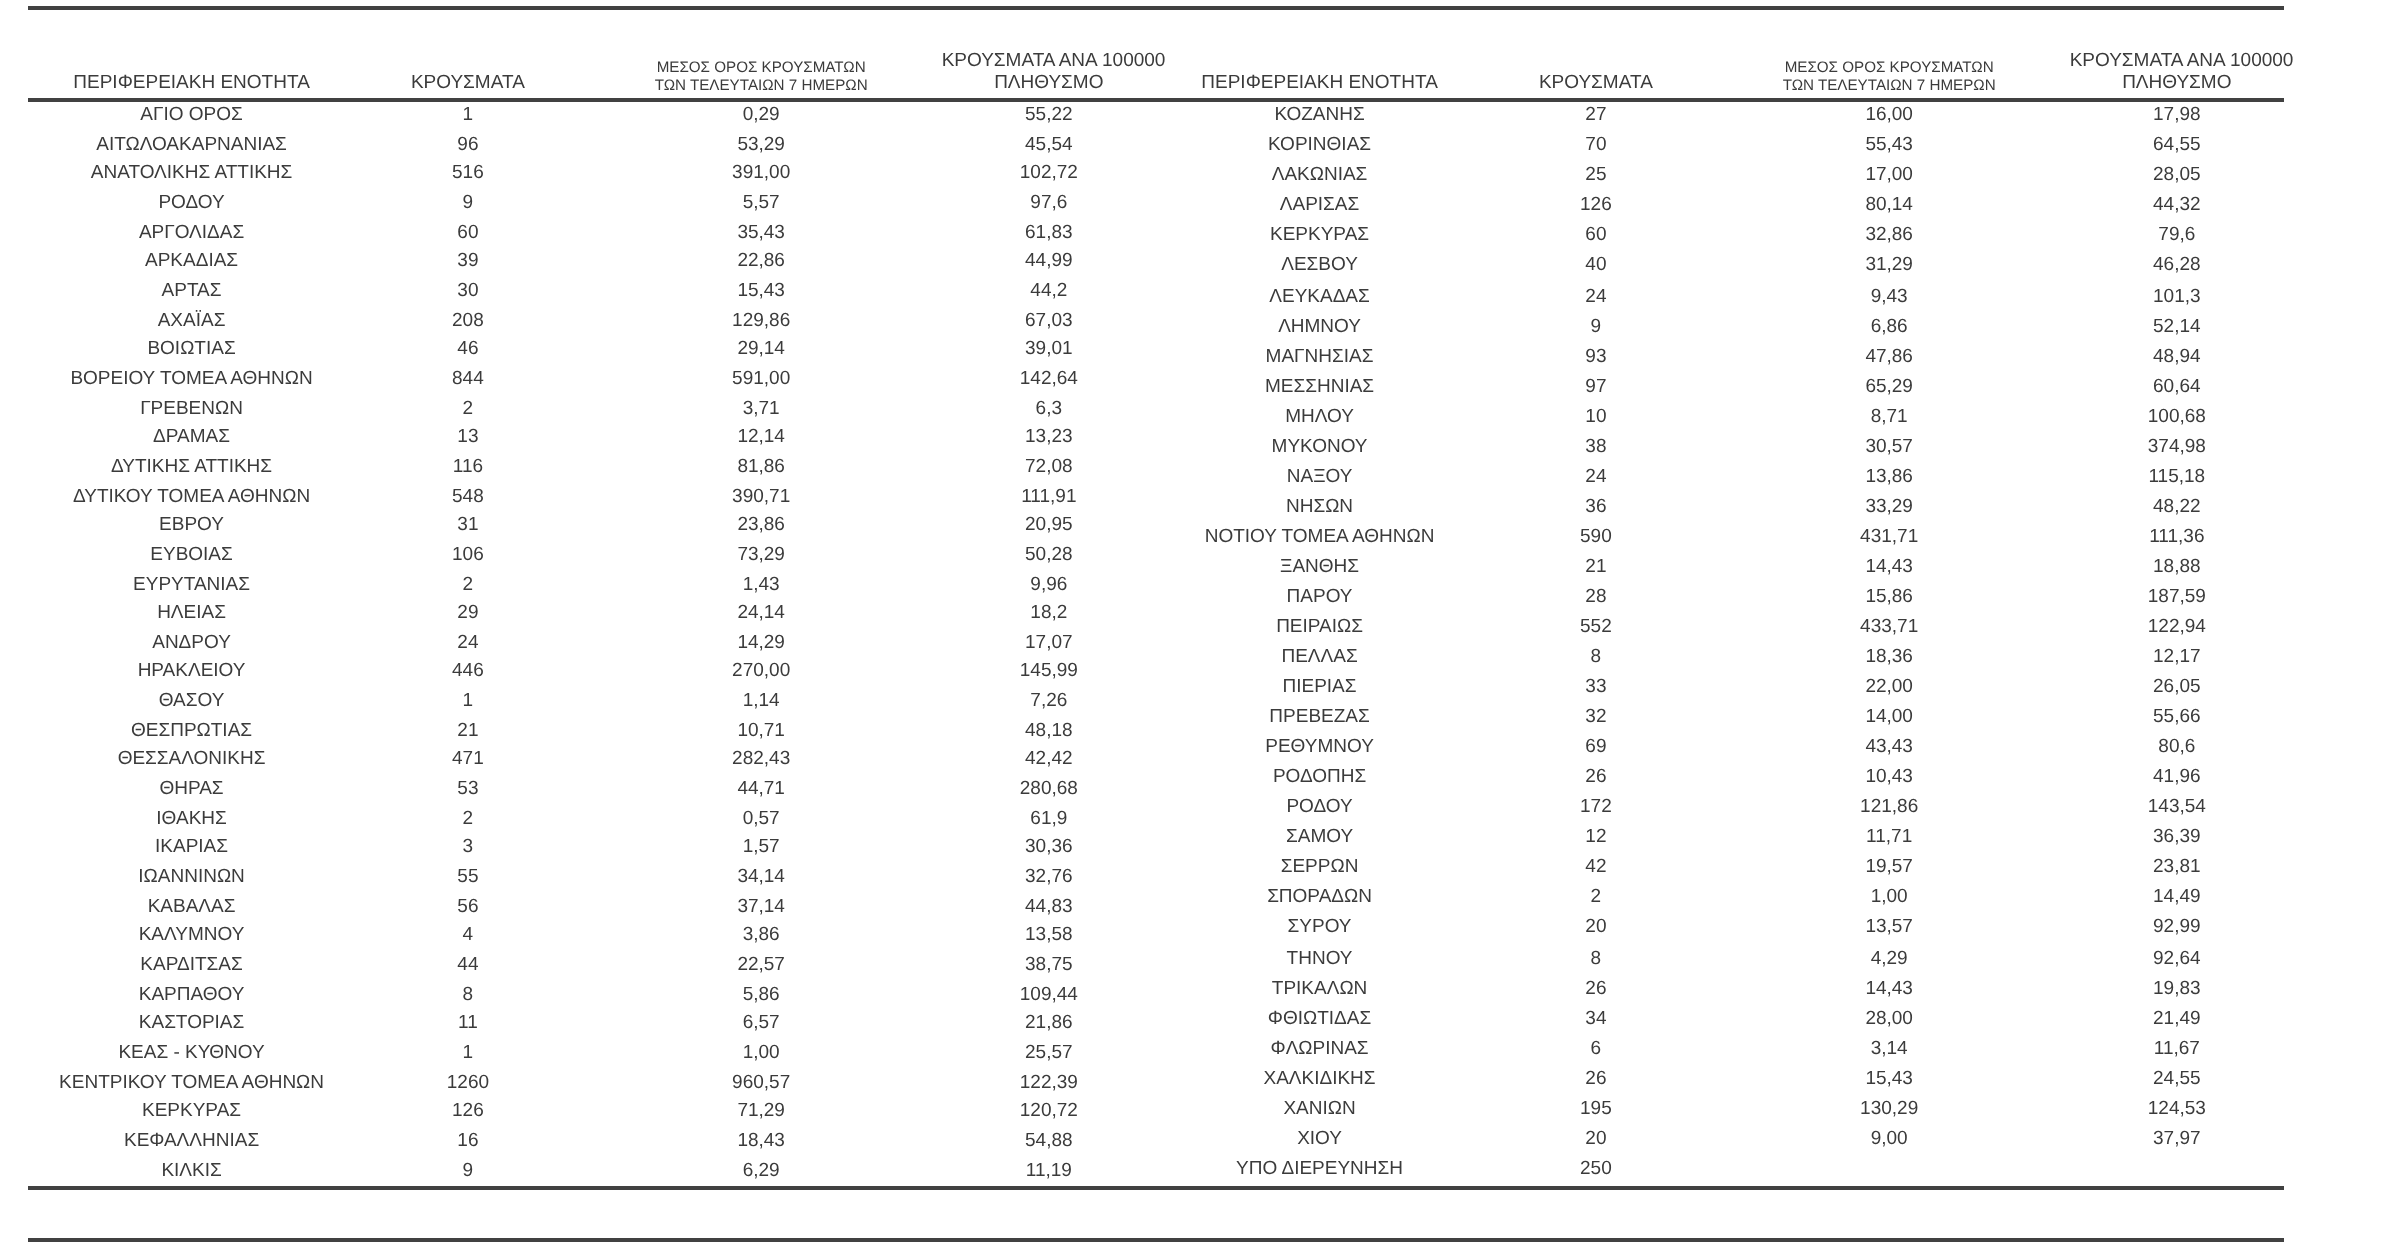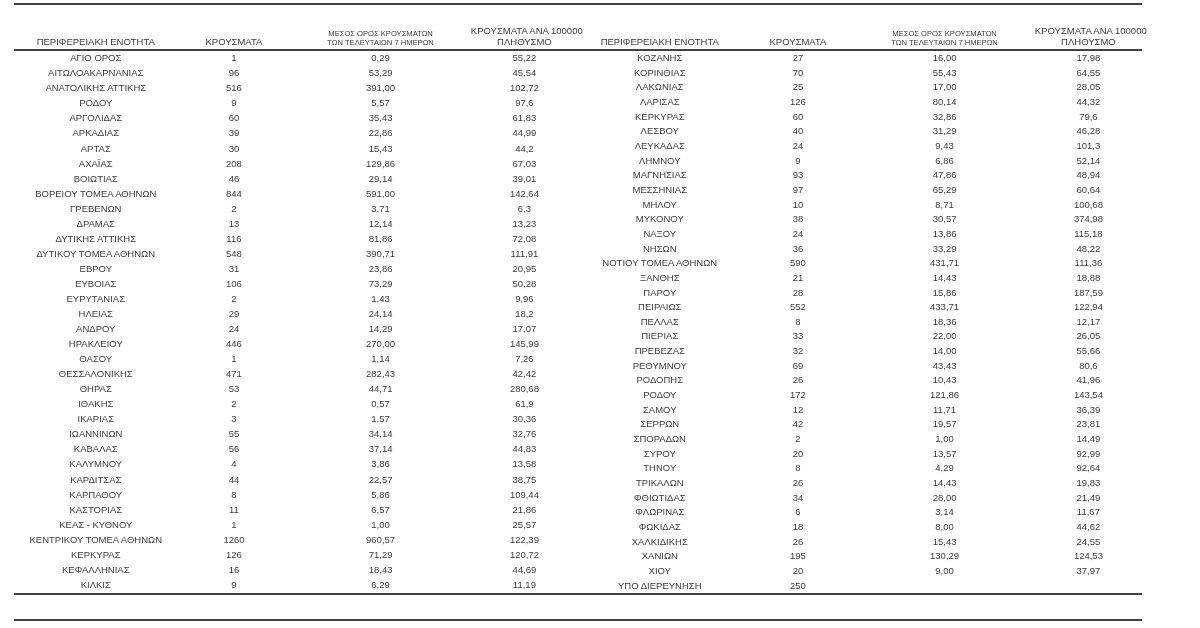--- a/index.html
+++ b/index.html
@@ -216,20 +216,26 @@
             <td>270,00</td>
             <td>145,99</td>
           </tr>
           <tr>
             <td>ΘΑΣΟΥ</td>
             <td>1</td>
             <td>1,14</td>
             <td>7,26</td>
           </tr>
           <tr>
+            <td>ΘΕΣΠΡΩΤΙΑΣ</td>
+            <td>21</td>
+            <td>10,71</td>
+            <td>48,18</td>
+          </tr>
+          <tr>
             <td>ΘΕΣΣΑΛΟΝΙΚΗΣ</td>
             <td>471</td>
             <td>282,43</td>
             <td>42,42</td>
           </tr>
           <tr>
             <td>ΘΗΡΑΣ</td>
             <td>53</td>
             <td>44,71</td>
             <td>280,68</td>
@@ -297,21 +303,21 @@
           <tr>
             <td>ΚΕΡΚΥΡΑΣ</td>
             <td>126</td>
             <td>71,29</td>
             <td>120,72</td>
           </tr>
           <tr>
             <td>ΚΕΦΑΛΛΗΝΙΑΣ</td>
             <td>16</td>
             <td>18,43</td>
-            <td>44,69</td>
+            <td>54,88</td>
           </tr>
           <tr>
             <td>ΚΙΛΚΙΣ</td>
             <td>9</td>
             <td>6,29</td>
             <td>11,19</td>
           </tr>
         </tbody>
     </table>
 
@@ -527,26 +533,20 @@
             <td>28,00</td>
             <td>21,49</td>
           </tr>
           <tr>
             <td>ΦΛΩΡΙΝΑΣ</td>
             <td>6</td>
             <td>3,14</td>
             <td>11,67</td>
           </tr>
           <tr>
-            <td>ΦΩΚΙΔΑΣ</td>
-            <td>18</td>
-            <td>8,00</td>
-            <td>44,62</td>
-          </tr>
-          <tr>
             <td>ΧΑΛΚΙΔΙΚΗΣ</td>
             <td>26</td>
             <td>15,43</td>
             <td>24,55</td>
           </tr>
           <tr>
             <td>ΧΑΝΙΩΝ</td>
             <td>195</td>
             <td>130,29</td>
             <td>124,53</td>

